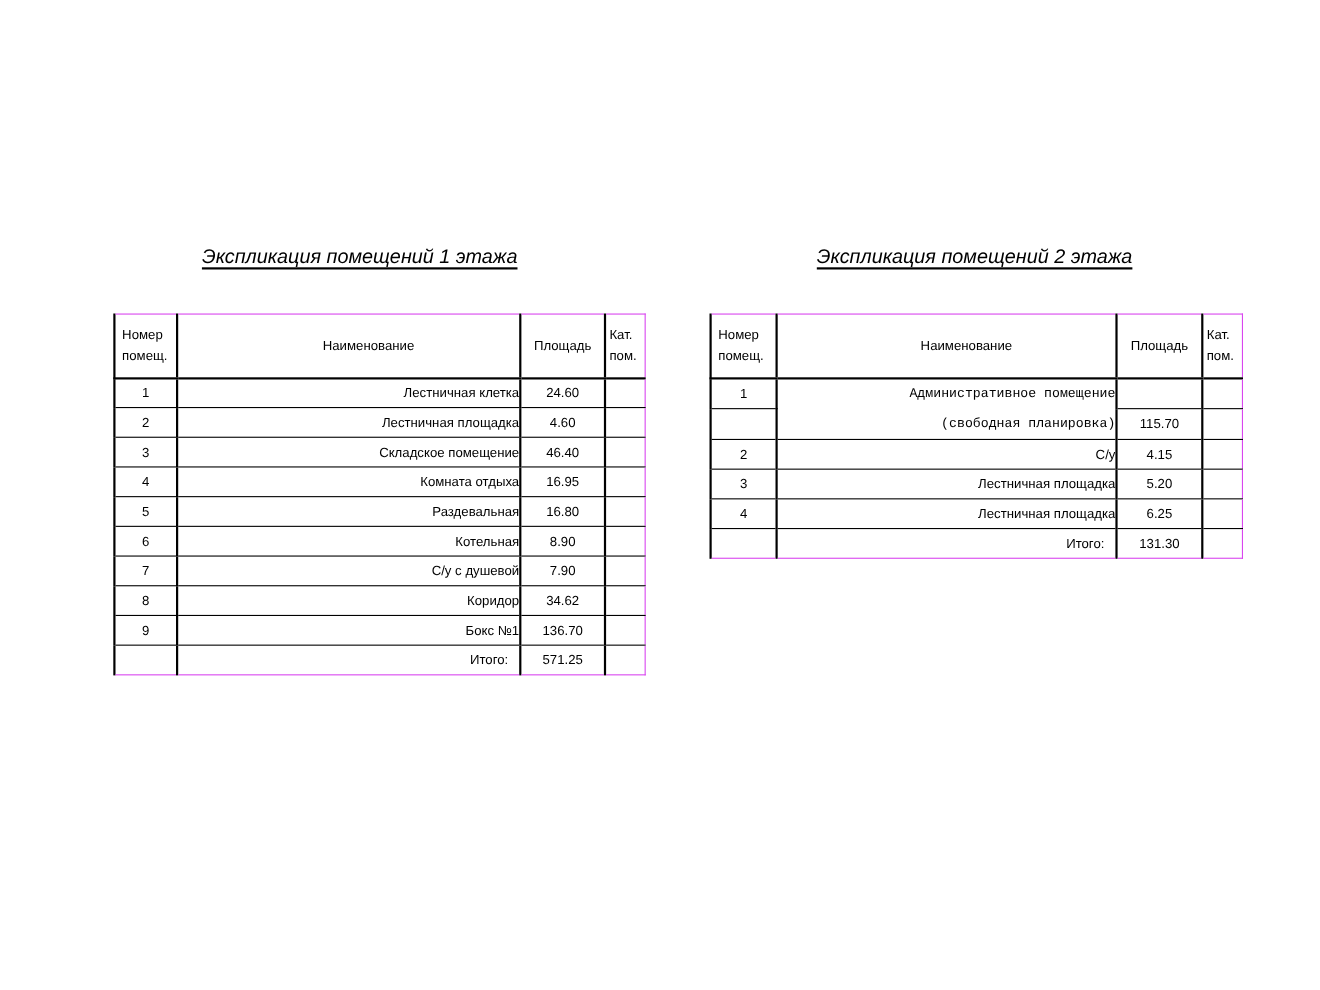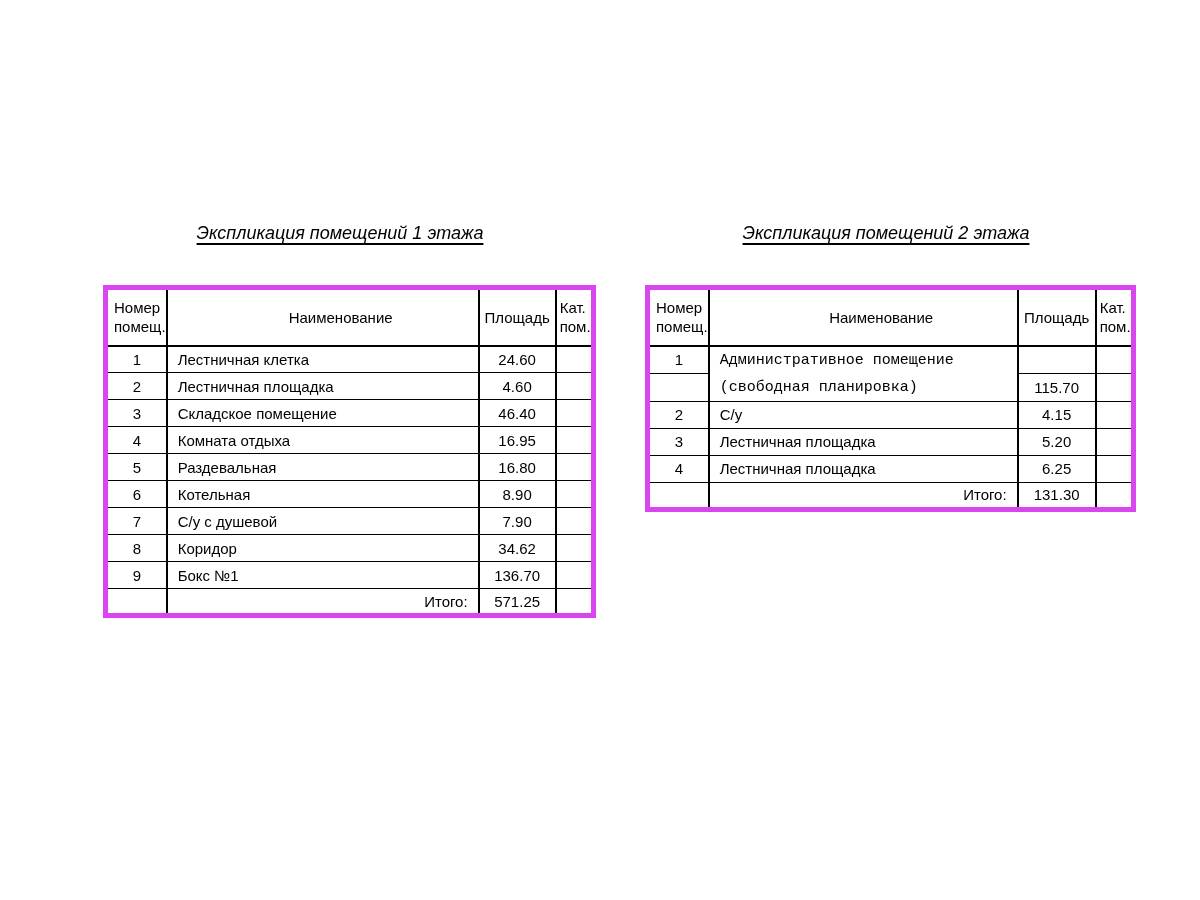--- a/index.html
+++ b/index.html
@@ -16,30 +16,30 @@
     top: 223px;
     width: 482px;
     text-align: center;
     font-size: 18px;
     font-style: italic;
     text-decoration: underline;
     text-decoration-thickness: 1.5px;
     text-underline-offset: 4px;
     white-space: nowrap;
   }
-  #title1 { left: 99px; }
+  #title1 { left: 86px; }
   #title2 { left: 645px; }
 
   .expl-table {
     position: absolute;
     top: 285px;
     border-collapse: collapse;
     table-layout: fixed;
-    font-size: 15px;
-    border: 5px solid #d946ef;
+    font-size: 12px;
+    border: 1px solid #d946ef;
   }
   #table1 { left: 103px; }
   #table2 { left: 645px; }
 
   .expl-table th, .expl-table td {
     border-left: 2px solid #000;
     border-top: 1px solid #000;
     font-weight: normal;
     overflow: hidden;
     padding: 0;
@@ -48,21 +48,21 @@
   .expl-table thead th { border-top: none; border-bottom: 2px solid #000; }
   .expl-table thead tr { height: 58px; }
   .expl-table tbody tr { height: 27px; }
 
   th.h-num  { text-align: left; padding-left: 6px;  white-space: pre-line; line-height: 19px; }
   th.h-cat  { text-align: left; padding-left: 3px;  white-space: pre-line; line-height: 19px; }
   th.h-name { text-align: center; text-indent: 36px; }
   th.h-area { text-align: center; }
 
   td.c-num  { text-align: center; }
-  td.c-name { text-align: left; padding-left: 10px; }
+  td.c-name { text-align: right; padding-left: 10px; }
   td.c-area { text-align: center; }
   td.c-cat  { }
 
   td.c-name.merged {
     white-space: pre-line;
     line-height: 27px;
     vertical-align: top;
     font-family: Liberation Mono, monospace;
   }
   .expl-table td.total-label {

